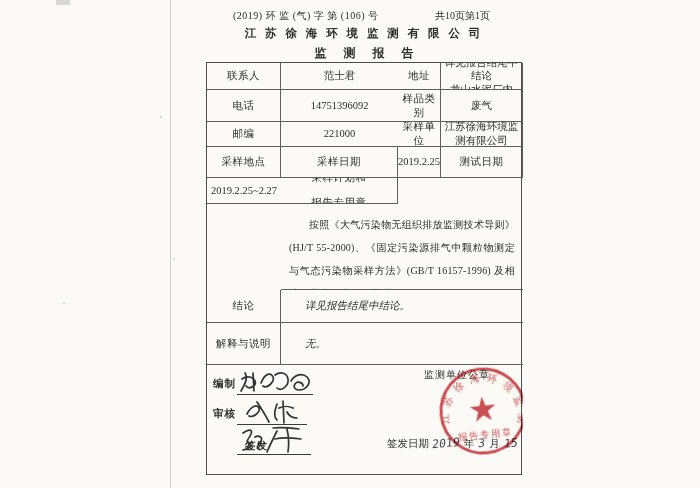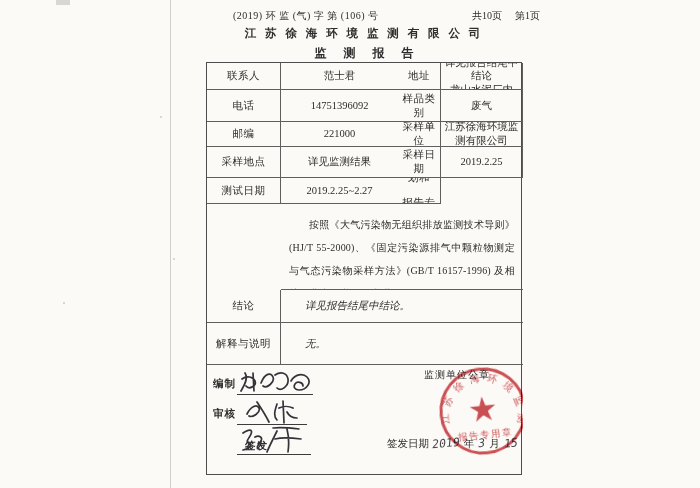--- a/index.html
+++ b/index.html
@@ -8,21 +8,21 @@
     background:#fbfaf6;
     font-family:"Liberation Serif","DejaVu Serif",serif;
     color:#2d2d2d;
   }
   .crease{position:absolute;left:170px;top:0;width:1px;height:488px;background:rgba(175,170,162,.55);}
   .edge-mark{position:absolute;left:56px;top:0;width:14px;height:5px;background:rgba(150,148,145,.35);}
   .speck{position:absolute;width:2px;height:2px;border-radius:50%;background:rgba(120,115,110,.35);}
 
   
   .doc-number{position:absolute;left:233px;top:9px;font-size:10px;letter-spacing:.5px;white-space:nowrap;}
-  .pages{position:absolute;left:472px;top:9px;font-size:10px;display:flex;gap:13px;white-space:nowrap;}
+  .pages{position:absolute;left:435px;top:9px;font-size:10px;display:flex;white-space:nowrap;}
   .company-title{position:absolute;left:206px;top:26px;width:316px;text-align:center;
     font-size:11.5px;font-weight:600;letter-spacing:3px;white-space:nowrap;}
   .report-title{position:absolute;left:206px;top:45px;width:316px;text-align:center;
     font-size:12px;font-weight:600;letter-spacing:7px;text-indent:7px;white-space:nowrap;}
 
   
   .report-table{
     position:absolute;left:206px;top:62px;width:316px;height:413px;
     display:grid;
     grid-template-columns:74px 117px 43px 82px;
@@ -94,21 +94,20 @@
   <div class="cell last-col">14751396092</div>
 
   <div class="cell label">样品类别</div>
   <div class="cell">废气</div>
   <div class="cell label">邮编</div>
   <div class="cell last-col">221000</div>
 
   <div class="cell label">采样单位</div>
   <div class="cell">江苏徐海环境监测有限公司</div>
   <div class="cell label">采样地点</div>
-  <div class="cell last-col">详见监测结果</div>
 
   <div class="cell label">采样日期</div>
   <div class="cell">2019.2.25</div>
   <div class="cell label">测试日期</div>
   <div class="cell last-col">2019.2.25~2.27</div>
 
   <div class="cell label plan-label">
     <span>采样计划和</span>
     <span>报告专用章</span>
   </div>

